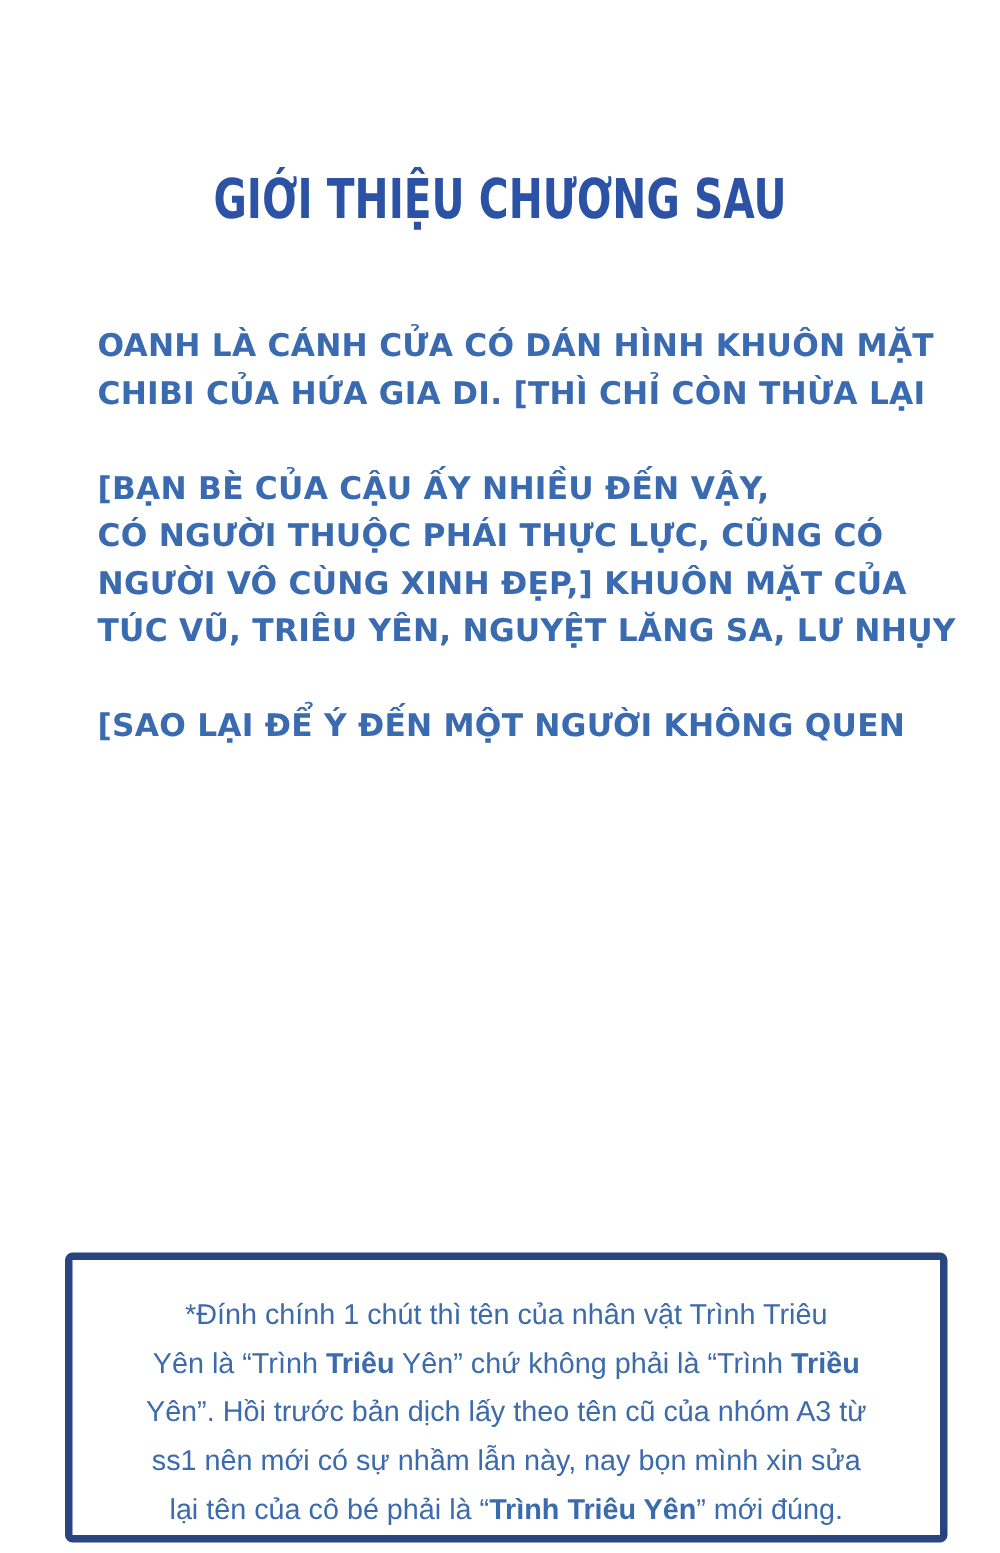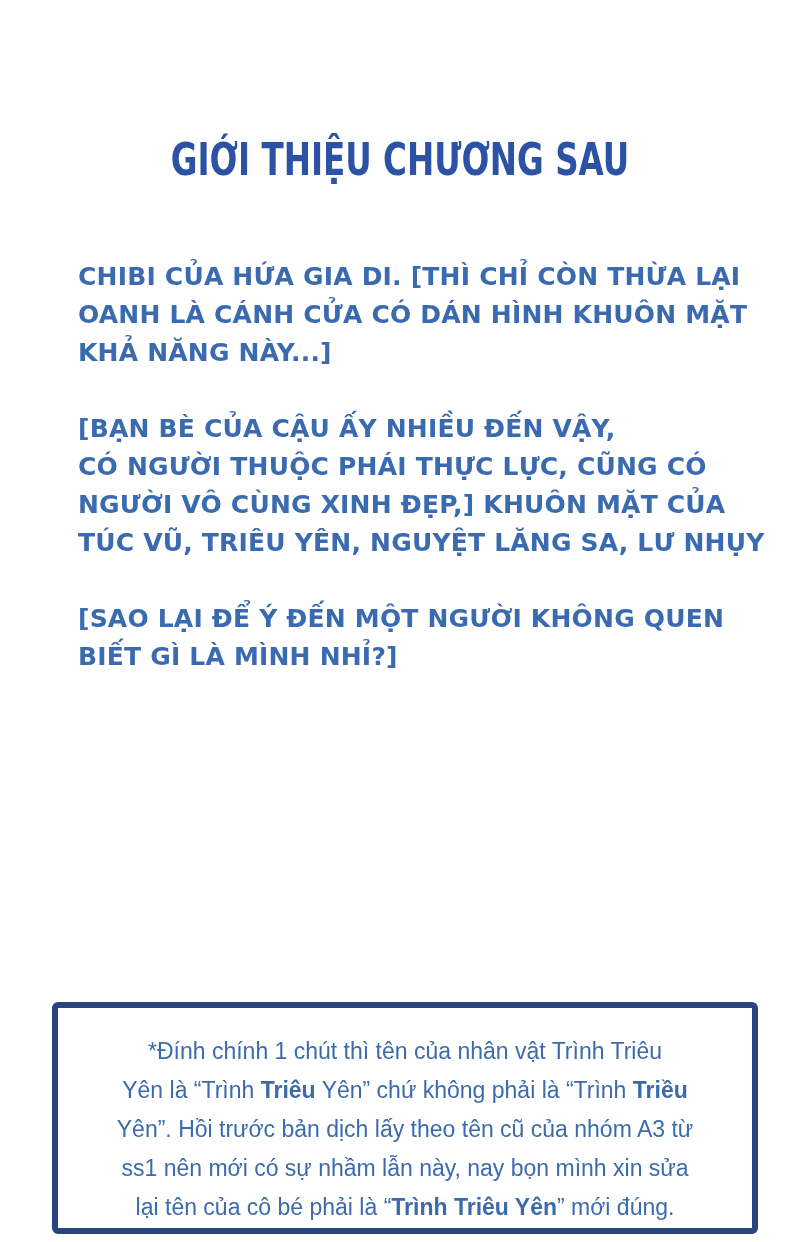--- a/index.html
+++ b/index.html
@@ -72,33 +72,31 @@
     font-weight:700;
   }
 </style>
 </head>
 <body>
 
 <h1 class="title">GIỚI THIỆU CHƯƠNG SAU</h1>
 
 <div class="content">
   <p class="para">
+    <span class="line">OANH LÀ CÁNH CỬA CÓ DÁN HÌNH KHUÔN MẶT</span>
     <span class="line">CHIBI CỦA HỨA GIA DI. [THÌ CHỈ CÒN THỪA LẠI</span>
-    <span class="line">OANH LÀ CÁNH CỬA CÓ DÁN HÌNH KHUÔN MẶT</span>
-    <span class="line">KHẢ NĂNG NÀY...]</span>
   </p>
   <p class="para">
     <span class="line">[BẠN BÈ CỦA CẬU ẤY NHIỀU ĐẾN VẬY,</span>
     <span class="line">CÓ NGƯỜI THUỘC PHÁI THỰC LỰC, CŨNG CÓ</span>
     <span class="line">NGƯỜI VÔ CÙNG XINH ĐẸP,] KHUÔN MẶT CỦA</span>
     <span class="line">TÚC VŨ, TRIÊU YÊN, NGUYỆT LĂNG SA, LƯ NHỤY</span>
   </p>
   <p class="para">
     <span class="line">[SAO LẠI ĐỂ Ý ĐẾN MỘT NGƯỜI KHÔNG QUEN</span>
-    <span class="line">BIẾT GÌ LÀ MÌNH NHỈ?]</span>
   </p>
 </div>
 
 <div class="note-box">
   <span class="note-line">
     <span>*Đính chính 1 chút thì tên của nhân vật Trình Triêu</span>
   </span>
   <span class="note-line">
     <span>Yên là “Trình </span><span class="b">Triêu</span><span> Yên” chứ không phải là “Trình </span><span class="b">Triều</span>
   </span>

